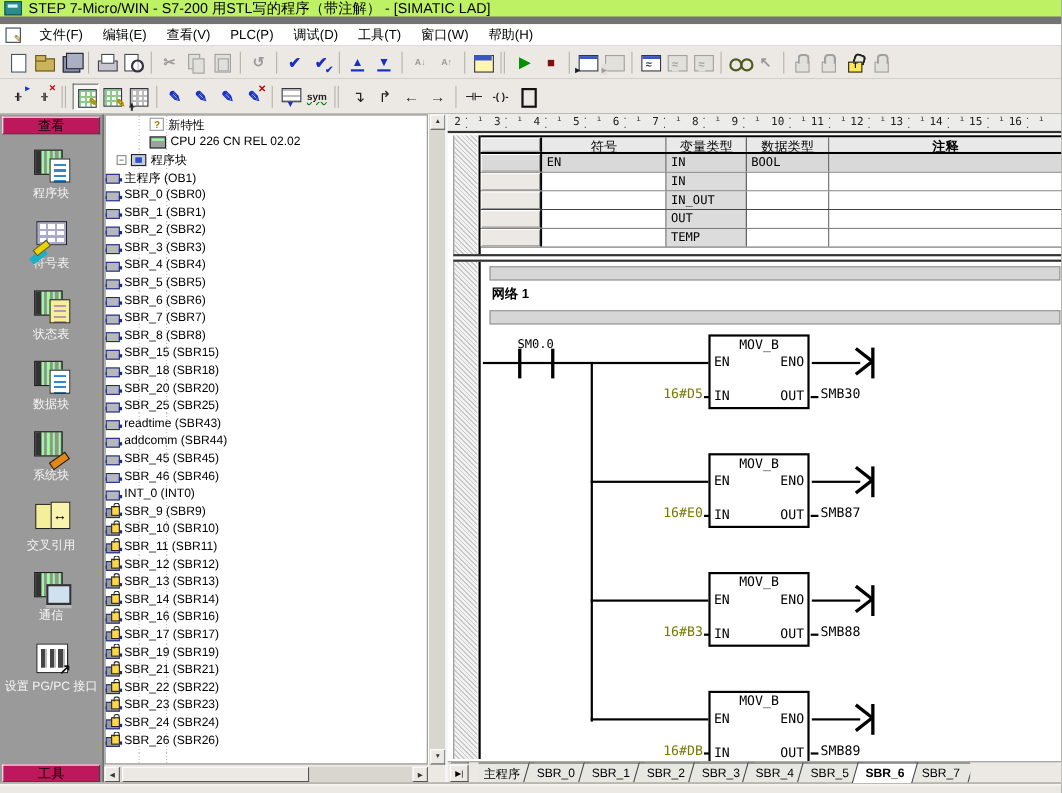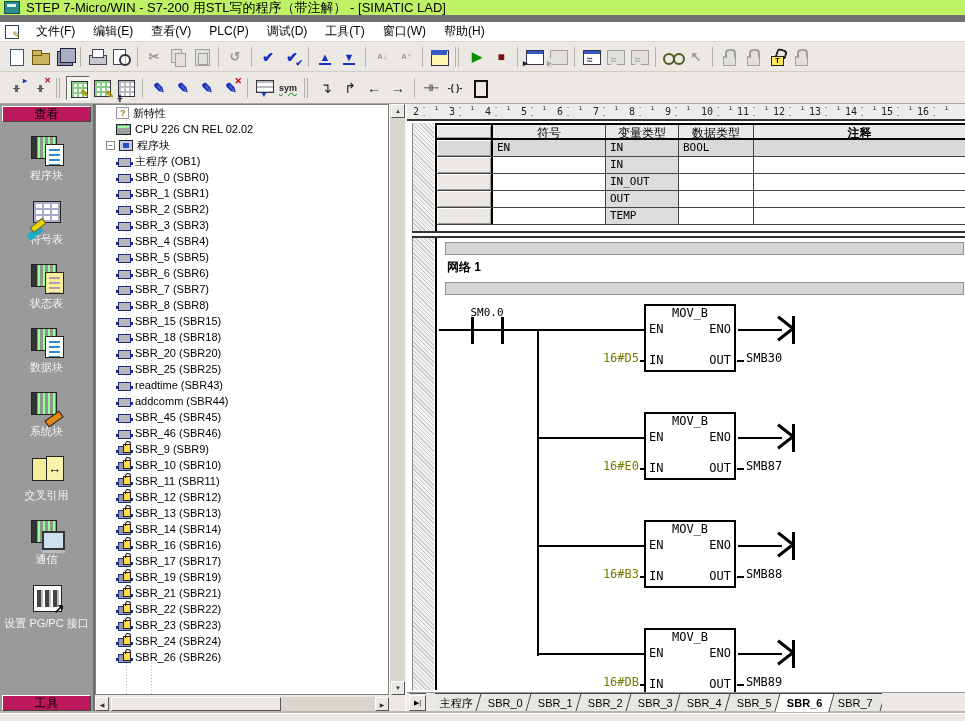--- a/index.html
+++ b/index.html
@@ -116,23 +116,23 @@
   .si-modules::before{content:"";position:absolute;left:5px;top:1px;width:27px;height:25px;background:#fff;border:1px solid #222;
         background-image:repeating-linear-gradient(90deg,#444 0 4px,#bbb 4px 6px,transparent 6px 8px);background-size:100% 17px;background-position:3px 4px;background-repeat:no-repeat;}
   .si-modules::after{content:"↗";position:absolute;right:1px;bottom:-2px;font-size:13px;font-weight:bold;color:#111;}
   
   .treepanel{position:absolute;left:95px;top:0;width:310px;height:100%;background:#ECE9E4;}
   .tree{position:absolute;left:0;top:0;right:16px;bottom:18px;background:#fff;border:1px solid #808080;overflow:hidden;
         font-size:11px;
         background-image:repeating-linear-gradient(to bottom,#bbb 0 1px,transparent 1px 3px),repeating-linear-gradient(to bottom,#bbb 0 1px,transparent 1px 3px);
         background-size:1px 100%,1px 100%;background-position:30px 0,55px 0;background-repeat:no-repeat;}
   .trow-t{display:flex;align-items:center;height:16px;white-space:nowrap;}
-  .trow-t.d1{padding-left:20px;}
+  .trow-t.d1{padding-left:40px;}
   .trow-t.d1.has-exp{padding-left:10px;}
-  .trow-t.d2{margin-left:22px;}
+  .trow-t.d2{}
   .exp{display:none;width:9px;height:9px;border:1px solid #888;background:#fff;font-size:8px;line-height:7px;
        text-align:center;margin-right:4px;color:#333;}
   .has-exp .exp{display:inline-block;}
   .ticon{position:relative;display:inline-block;width:16px;height:12px;margin-right:4px;flex:none;}
   .i-q{width:13px;height:12px;background:#fff;border:1px solid #999;}
   .i-q::after{content:"?";position:absolute;left:3px;top:0px;font-size:9px;font-weight:bold;color:#a08000;}
   .i-cpu{width:15px;height:11px;background:#9aa39a;border:1px solid #223;}
   .i-cpu::after{content:"";position:absolute;left:1px;top:1px;width:11px;height:2px;background:#9f9;}
   .i-blk{width:14px;height:11px;background:#c6ccd8;border:1px solid #223;}
   .i-blk::after{content:"";position:absolute;left:3px;top:2px;width:6px;height:5px;background:#2850c8;}
@@ -448,20 +448,25 @@
           <span class="ticon i-sub"></span>
           <span class="tlabel">SBR_45 (SBR45)</span>
         </div>
           <div class="trow-t d2">
 
           <span class="ticon i-sub"></span>
           <span class="tlabel">SBR_46 (SBR46)</span>
         </div>
           <div class="trow-t d2">
 
+          <span class="ticon i-sub"></span>
+          <span class="tlabel">INT_0 (INT0)</span>
+        </div>
+          <div class="trow-t d2">
+
           <span class="ticon i-sub locked">
               <span class="lockbadge"></span>
             </span>
           <span class="tlabel">SBR_9 (SBR9)</span>
         </div>
           <div class="trow-t d2">
 
           <span class="ticon i-sub locked">
               <span class="lockbadge"></span>
             </span>

